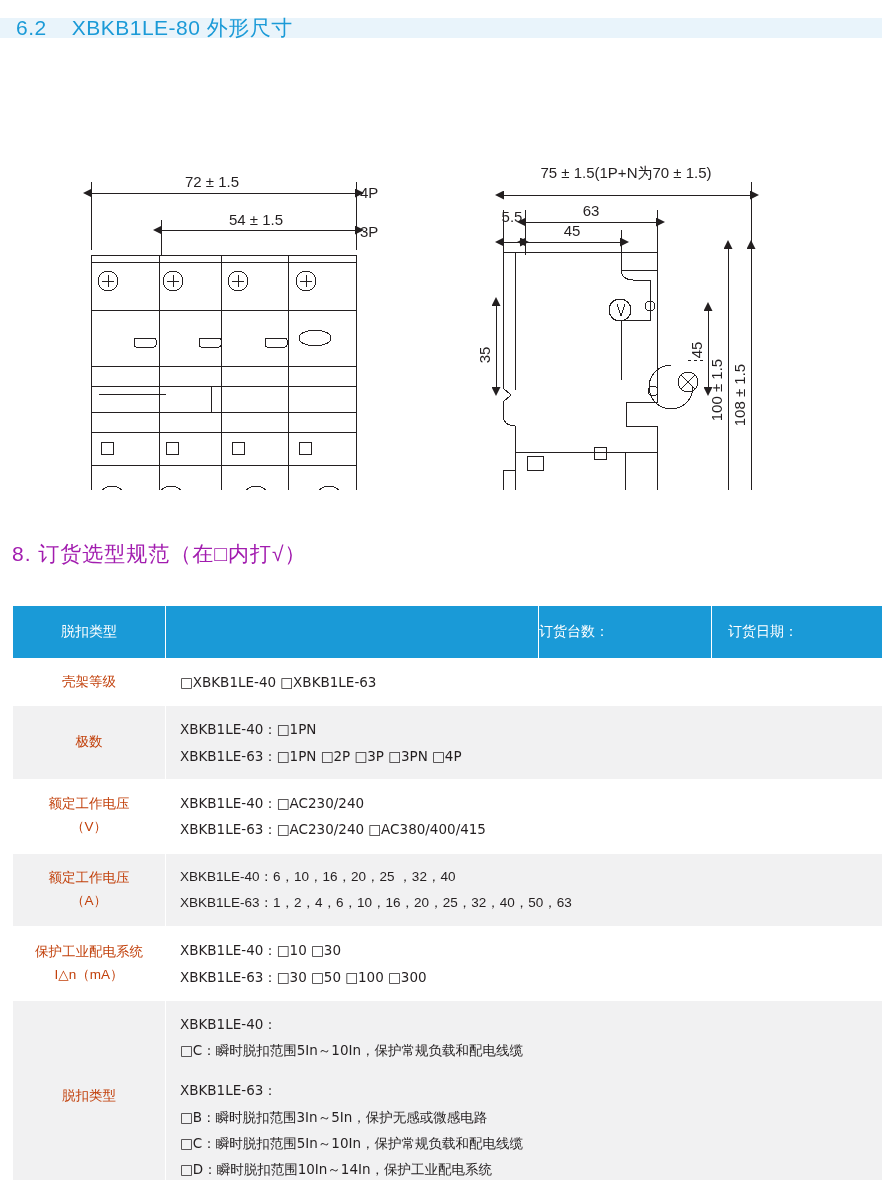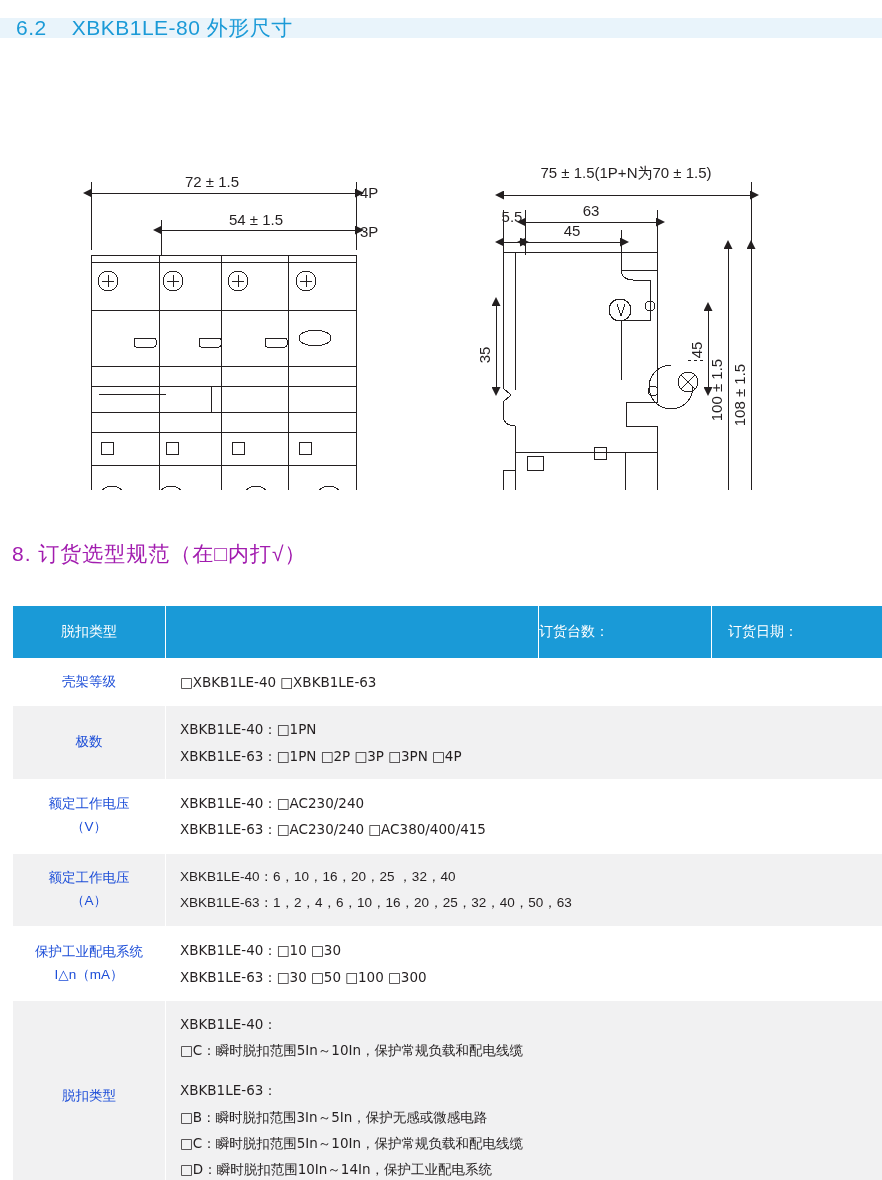--- a/index.html
+++ b/index.html
@@ -82,21 +82,21 @@
     height: 52px;
     font-size: 14px;
   }
   .spec-table thead th.c1 { width: 152px; text-align: center; }
   .spec-table thead th.c2 { width: 372px; text-align: center; }
   .spec-table thead th.c3 { width: 172px; text-align: left; }
   .spec-table thead th.c4 { width: 162px; text-align: left; padding-left: 16px; }
 
   .spec-table td.label {
     text-align: center;
-    color: #1d4ed8;
+    color: #c2410c;
     font-size: 13.5px;
     line-height: 1.7;
     padding: 4px 4px;
   }
   .spec-table td.value {
     text-align: left;
     padding: 10px 0 10px 14px;
     color: #231f20;
     font-size: 13.5px;
     line-height: 1.95;

